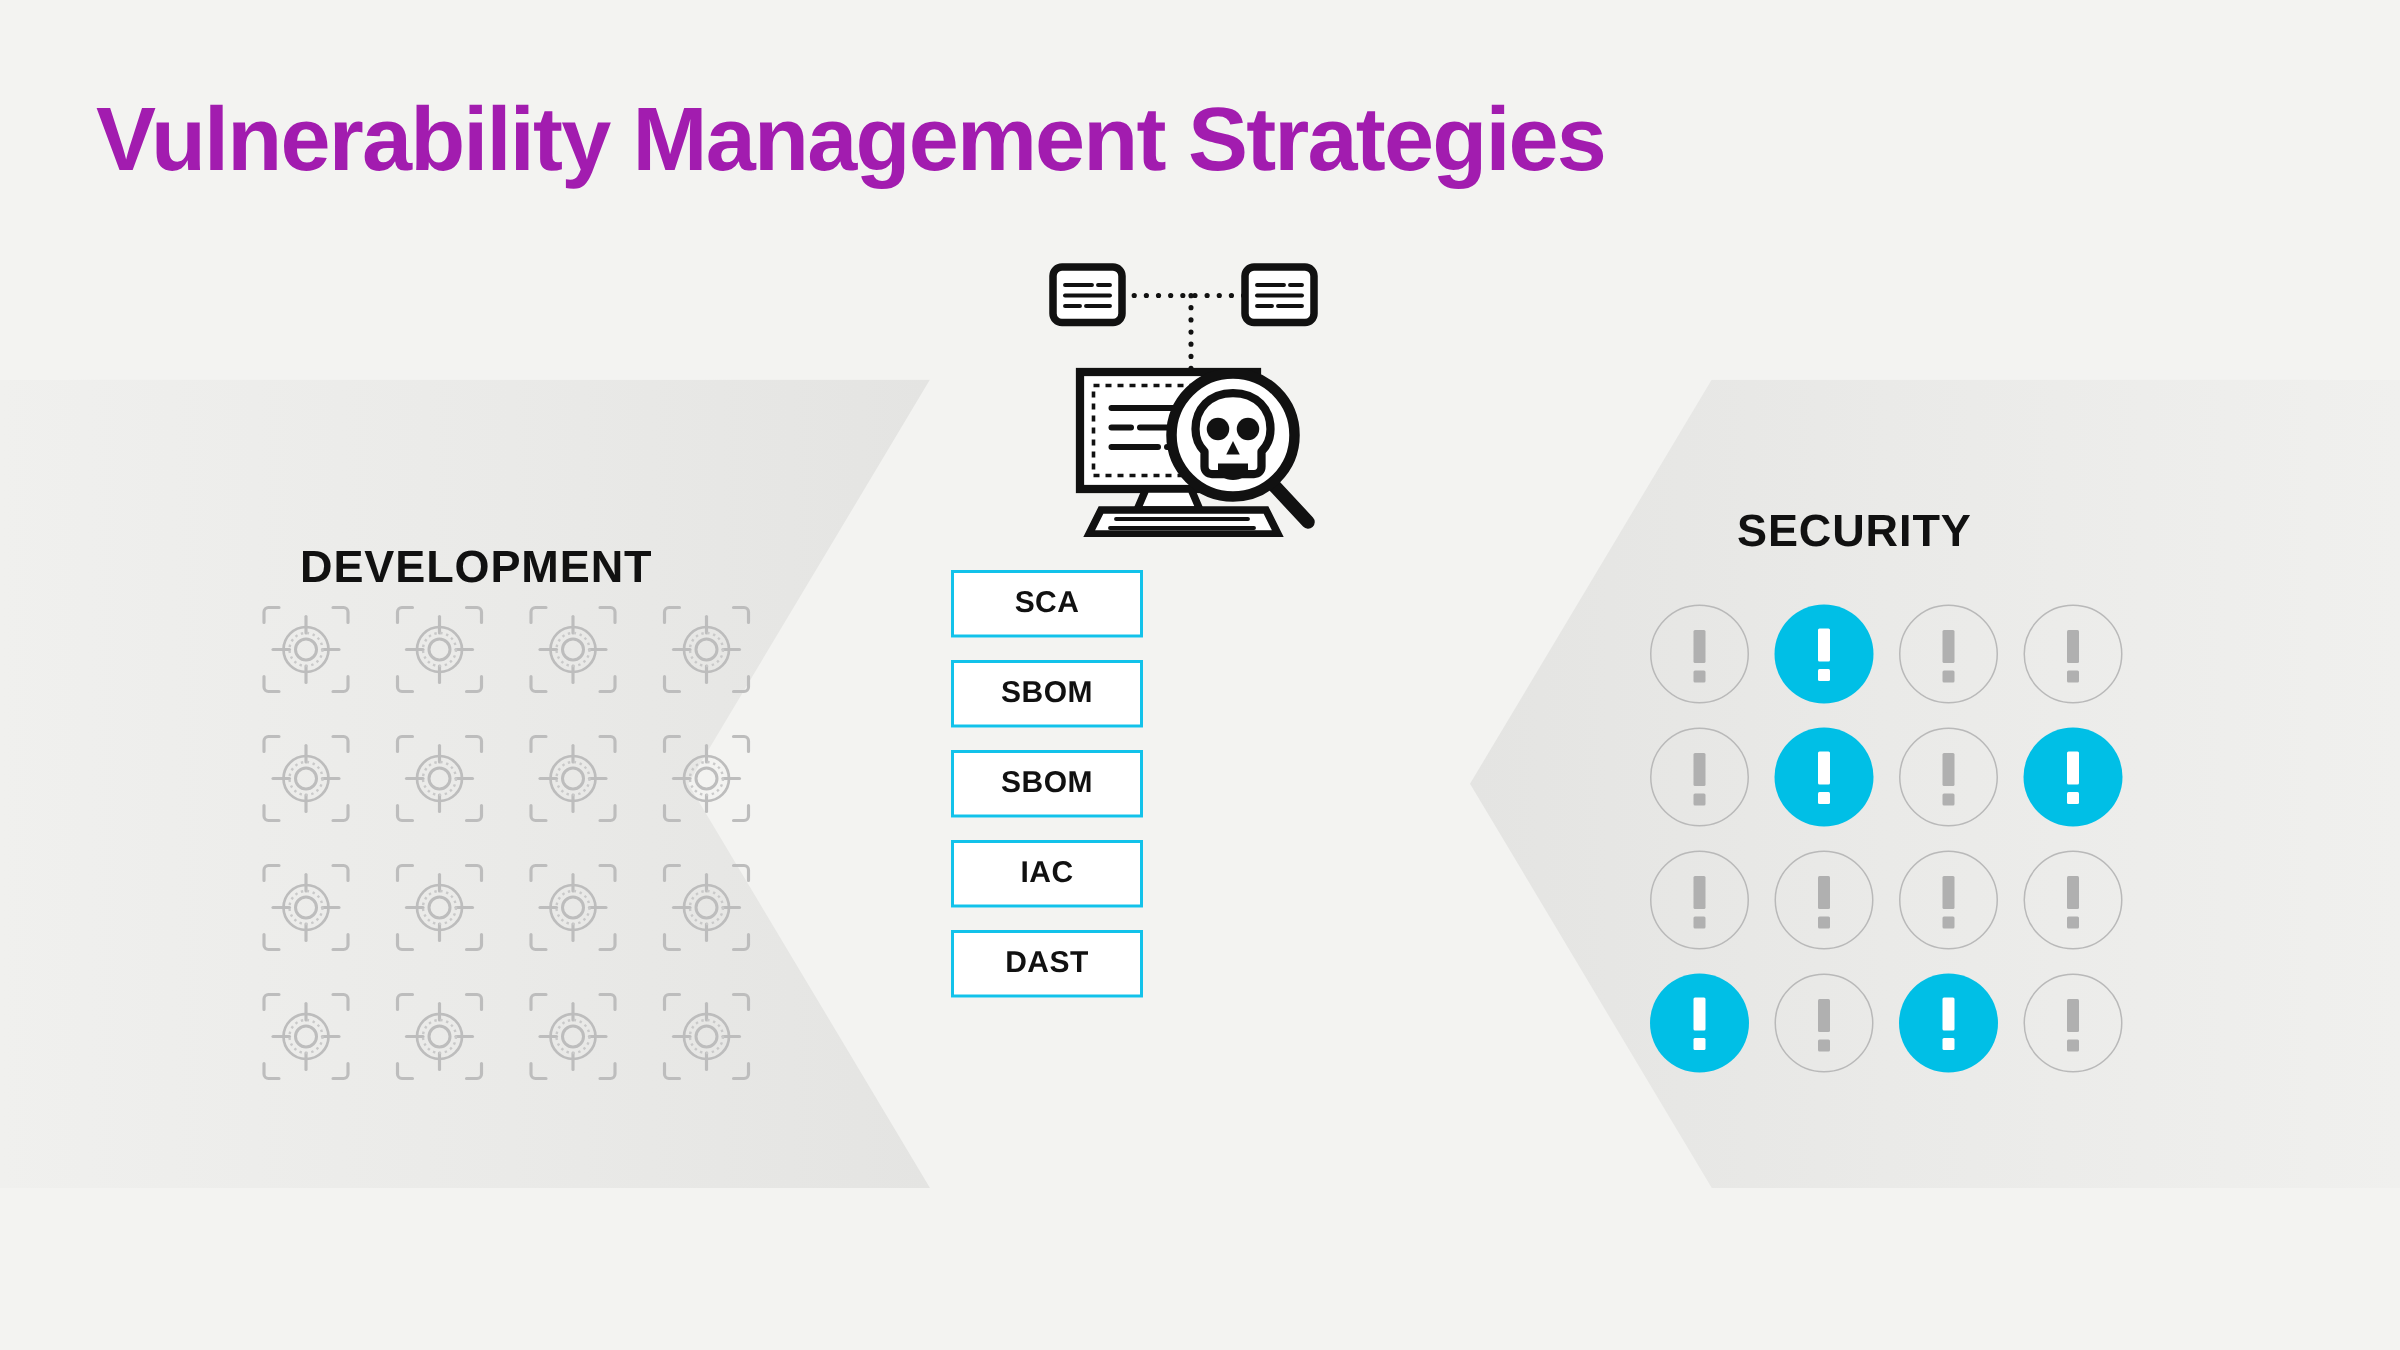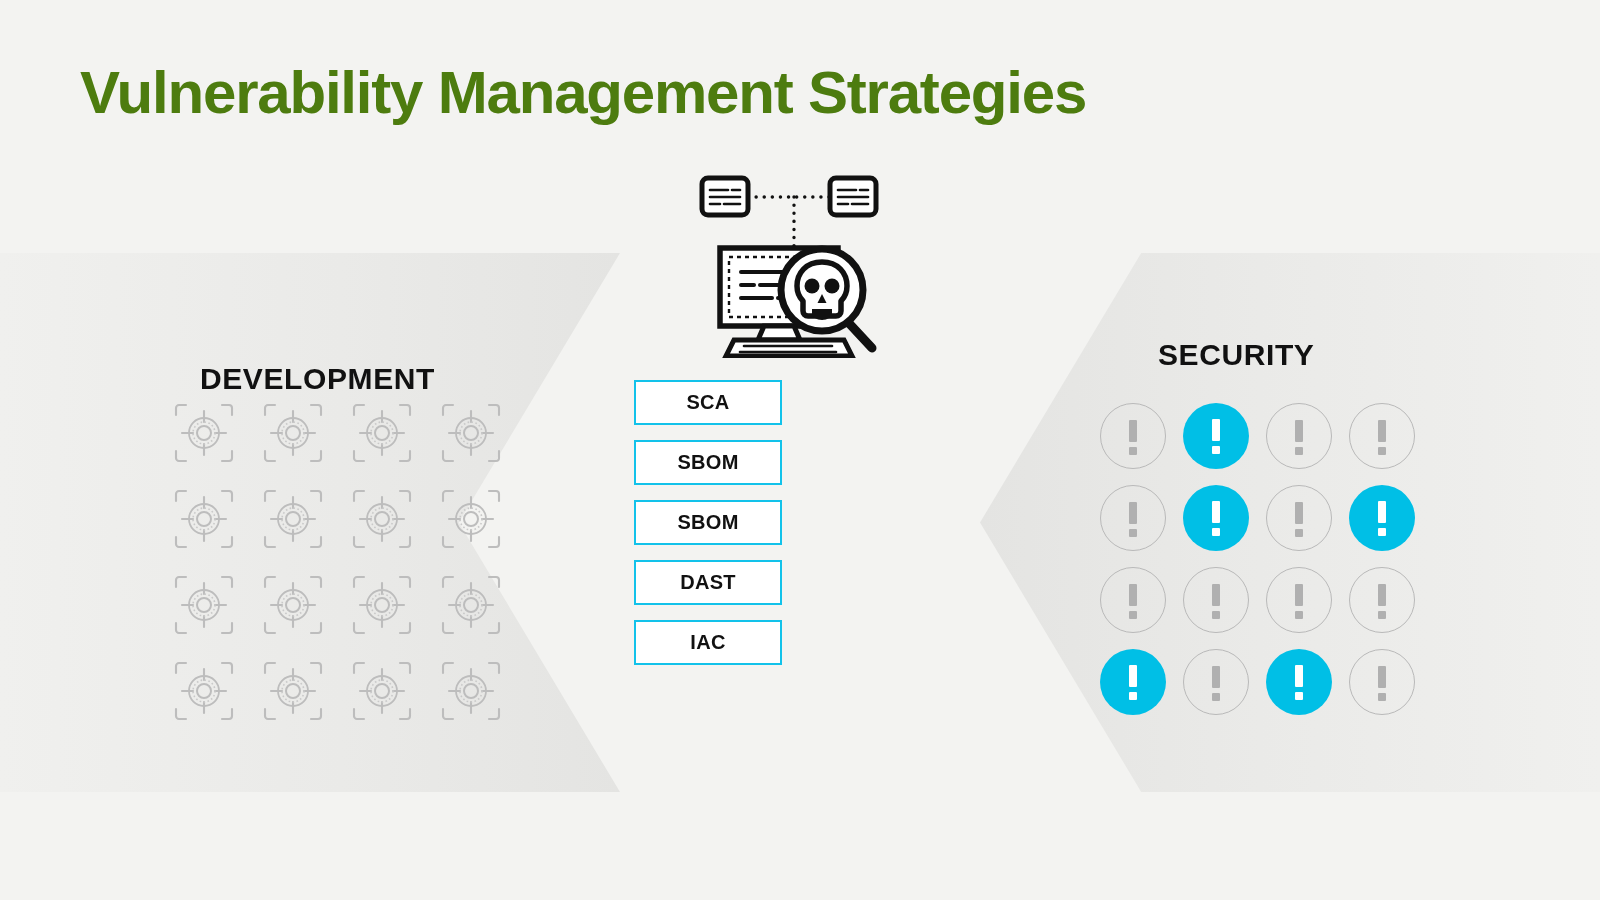--- a/index.html
+++ b/index.html
@@ -7,23 +7,23 @@
   html, body {
     width:1600px; height:900px;
     background:#f3f3f1;
     font-family:"Liberation Sans", sans-serif;
     overflow:hidden;
   }
   .stage { position:relative; width:1600px; height:900px; }
 
   
   .page-title {
-    position:absolute; left:80px; top:58px;
+    position:absolute; left:64px; top:58px;
     font-size:60px; font-weight:700; letter-spacing:-1.2px;
-    color:#4d7c0f; white-space:nowrap;
+    color:#a21caf; white-space:nowrap;
   }
 
   
   .panel {
     position:absolute; top:253px; height:539px;
     background:linear-gradient(90deg,#f0f0ee 0%,#eaeae8 55%,#e4e4e2 100%);
   }
   .panel-dev {
     left:0px; width:620px;
     clip-path:polygon(0 0, 100% 0, 74% 50%, 100% 100%, 0 100%);
@@ -76,21 +76,21 @@
   
   .hero { position:absolute; left:694px; top:168px; width:190px; height:190px; }
 
   
   .labels {
     position:absolute; left:634px; top:380px;
     display:flex; gap:12px;
   }
   .label-col { display:flex; flex-direction:column; gap:15px; }
   .chip {
-    width:148px; height:45px;
+    width:128px; height:45px;
     background:#ffffff;
     border:2.5px solid #12c2ea;
     display:flex; align-items:center; justify-content:center;
     font-size:20px; font-weight:700; letter-spacing:0.3px;
     color:#111111; white-space:nowrap;
   }
 </style>
 </head>
 <body>
 
@@ -543,18 +543,18 @@
         </g>
       </g>
     </svg>
   </div>
 
   <div class="labels">
     <div class="label-col" id="col-left">
         <div class="chip">SCA</div>
         <div class="chip">SBOM</div>
         <div class="chip">SBOM</div>
+        <div class="chip">IAC</div>
         <div class="chip">DAST</div>
-        <div class="chip">IAC</div>
       </div>
   </div>
 
 </div>
 
 </body></html>

